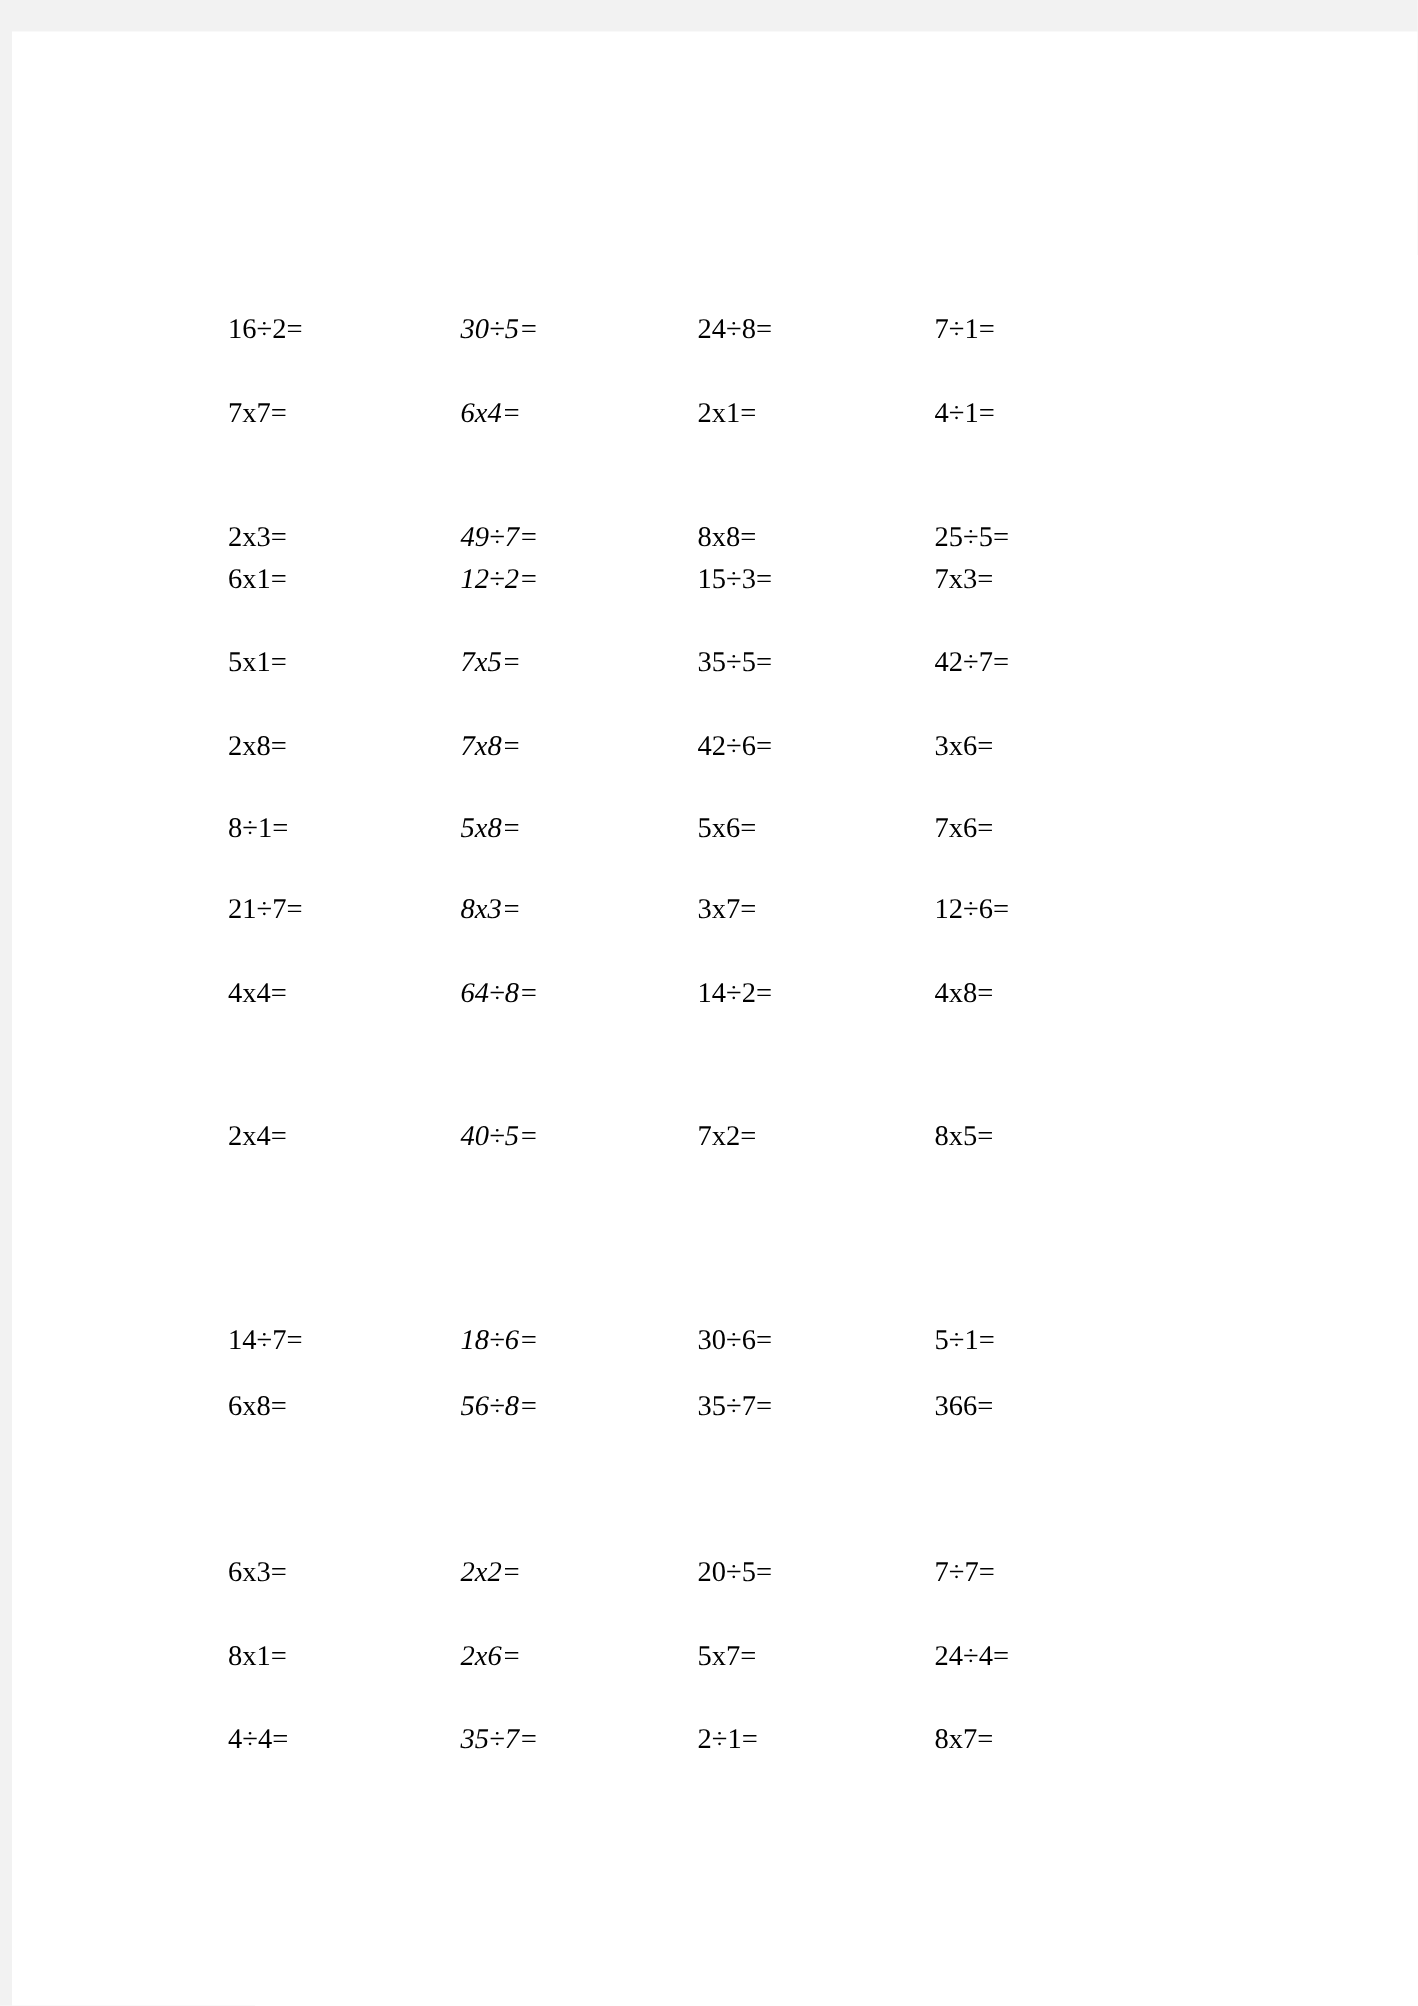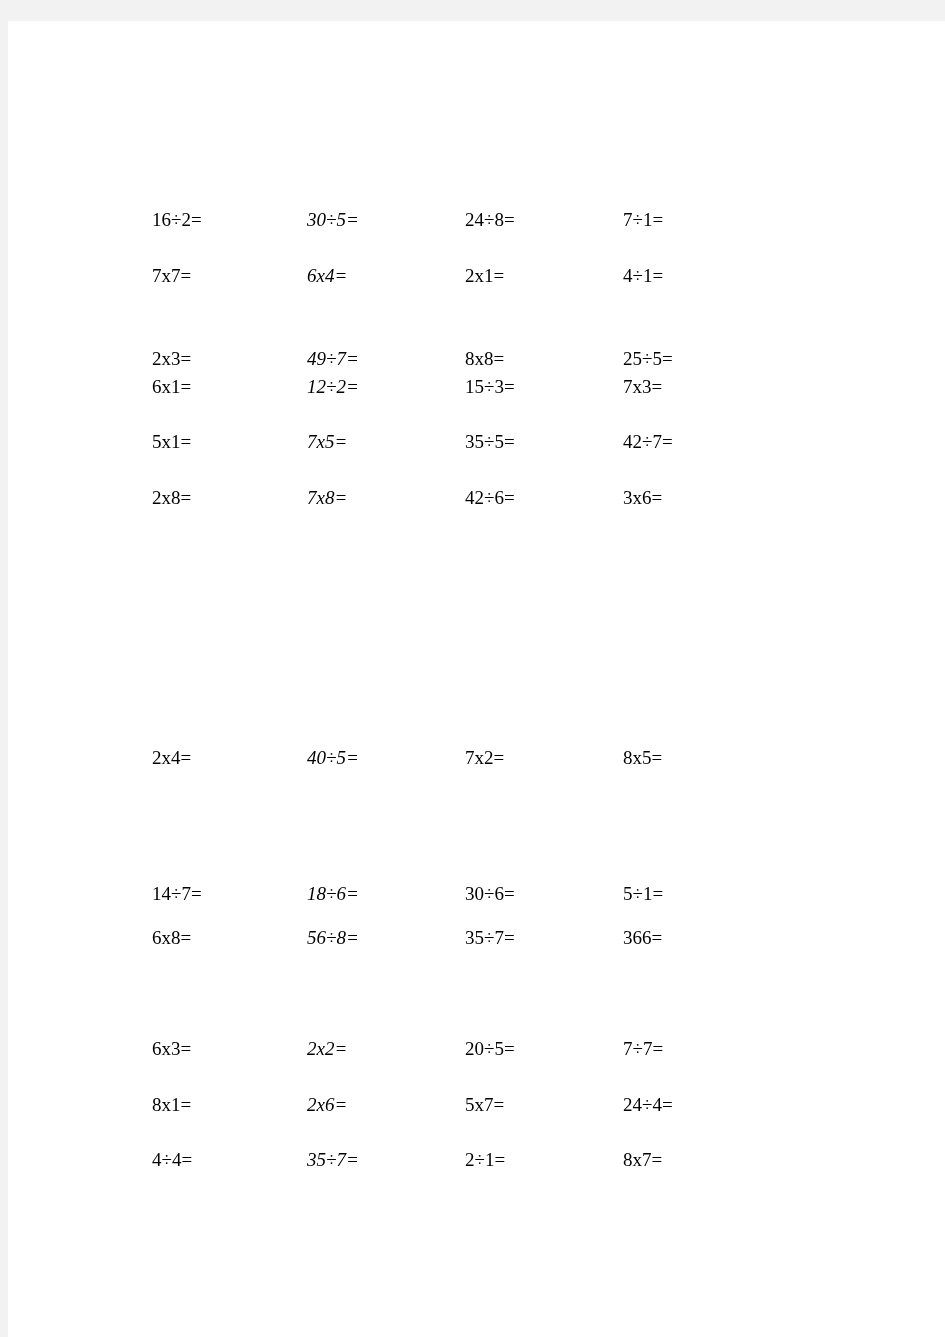--- a/index.html
+++ b/index.html
@@ -115,20 +115,38 @@
           <div class="problem-cell col-1">7x5=</div>
           <div class="problem-cell col-2">35÷5=</div>
           <div class="problem-cell col-3">42÷7=</div>
         </div>
         <div class="problem-row" style="top: 464px;">
           <div class="problem-cell col-0">2x8=</div>
           <div class="problem-cell col-1">7x8=</div>
           <div class="problem-cell col-2">42÷6=</div>
           <div class="problem-cell col-3">3x6=</div>
         </div>
+        <div class="problem-row" style="top: 519px;">
+          <div class="problem-cell col-0">8÷1=</div>
+          <div class="problem-cell col-1">5x8=</div>
+          <div class="problem-cell col-2">5x6=</div>
+          <div class="problem-cell col-3">7x6=</div>
+        </div>
+        <div class="problem-row" style="top: 573px;">
+          <div class="problem-cell col-0">21÷7=</div>
+          <div class="problem-cell col-1">8x3=</div>
+          <div class="problem-cell col-2">3x7=</div>
+          <div class="problem-cell col-3">12÷6=</div>
+        </div>
+        <div class="problem-row" style="top: 629px;">
+          <div class="problem-cell col-0">4x4=</div>
+          <div class="problem-cell col-1">64÷8=</div>
+          <div class="problem-cell col-2">14÷2=</div>
+          <div class="problem-cell col-3">4x8=</div>
+        </div>
         <div class="problem-row" style="top: 724px;">
           <div class="problem-cell col-0">2x4=</div>
           <div class="problem-cell col-1">40÷5=</div>
           <div class="problem-cell col-2">7x2=</div>
           <div class="problem-cell col-3">8x5=</div>
         </div>
         <div class="problem-row" style="top: 860px;">
           <div class="problem-cell col-0">14÷7=</div>
           <div class="problem-cell col-1">18÷6=</div>
           <div class="problem-cell col-2">30÷6=</div>

